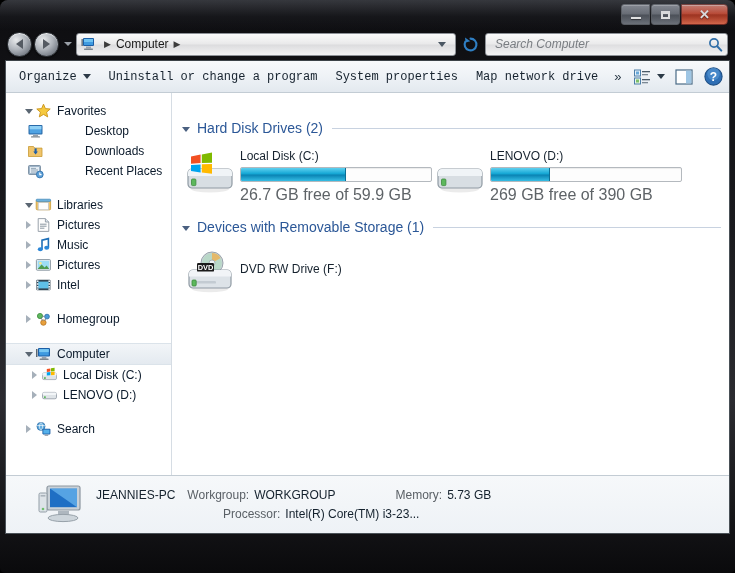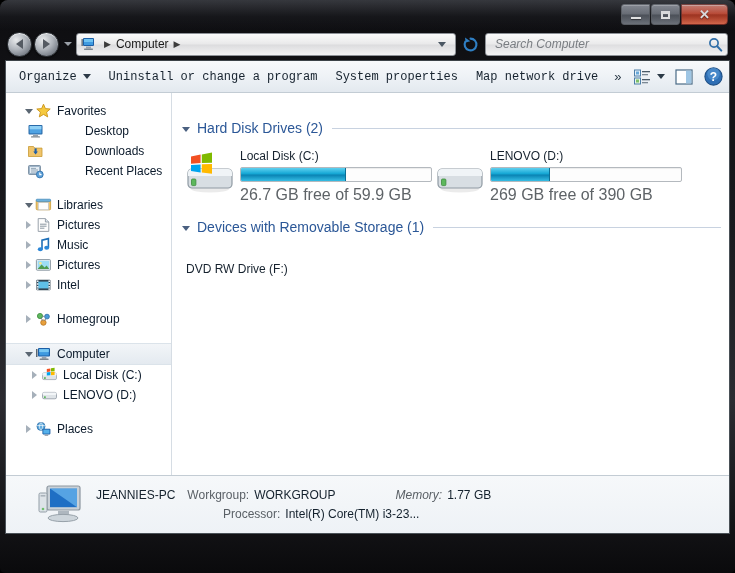--- a/index.html
+++ b/index.html
@@ -380,21 +380,21 @@
     justify-content: center;
     font-size: 12px;
     color: #16222e;
     line-height: 19px;
     flex: 1;
   }
   .det-line { display: flex; align-items: baseline; }
   .det-key { color: #5a6066; margin-right: 5px; }
   .det-val { color: #14212d; }
   .det-pc { font-weight: normal; margin-right: 12px; color: #14212d; }
-  .det-mem { margin-left: 60px; font-style: italic; }
+  .det-mem { margin-left: 60px; }
   .det-indent { padding-left: 127px; }
 </style>
 </head>
 <body>
 
 <div id="window">
 
   <div id="titlebar">
     <div id="win-controls">
       <div class="wbtn min">
@@ -701,21 +701,21 @@
             </span>
           <span class="nav-ico">
             <svg width="17" height="16" viewBox="0 0 17 16">
               <circle cx="6" cy="5.4" r="4" fill="#5aa8dd" stroke="#2f6fa8" stroke-width="0.8"></circle>
               <path d="M2.2 4.6 h7.6 M6 1.5 c2 2 2 6 0 7.8 M6 1.5 c-2 2 -2 6 0 7.8" stroke="#ffffff" stroke-width="0.7" fill="none"></path>
               <rect x="7.4" y="7.8" width="8" height="5.6" rx="0.8" fill="#1b5ea6"></rect>
               <rect x="8.3" y="8.6" width="6.2" height="4" fill="#55b0ea"></rect>
               <rect x="9.6" y="13.6" width="3.6" height="1.2" fill="#8d97a1"></rect>
             </svg>
           </span>
-          <span class="nav-label">Places</span>
+          <span class="nav-label">Search</span>
         </div>
       </div>
 
       <div id="content">
 
         <div class="group-header">
           <span class="gh-twisty"></span>
           <span class="gh-text">Hard Disk Drives (2)</span>
           <span class="gh-rule"></span>
         </div>
@@ -766,20 +766,36 @@
         </div>
 
         <div class="group-header" style="margin-top:12px">
           <span class="gh-twisty"></span>
           <span class="gh-text">Devices with Removable Storage (1)</span>
           <span class="gh-rule"></span>
         </div>
 
         <div class="tiles">
           <div class="tile">
+            <span class="tile-icon">
+              <svg width="48" height="44" viewBox="0 0 48 44">
+                <ellipse cx="24" cy="39" rx="18" ry="3.2" fill="#000" opacity="0.08"></ellipse>
+                <circle cx="26" cy="13" r="11" fill="#cfd6db" stroke="#99a3ab" stroke-width="1"></circle>
+                <circle cx="26" cy="13" r="10" fill="#b9d8c8"></circle>
+                <path d="M26 3 a10 10 0 0 1 8.6 5 L26 13 Z" fill="#e4b96a"></path>
+                <path d="M26 23 a10 10 0 0 1 -8.6 -5 L26 13 Z" fill="#9fc4e0"></path>
+                <circle cx="26" cy="13" r="3" fill="#eef2f5" stroke="#9aa4ac" stroke-width="0.8"></circle>
+                <path d="M7 20 h34 a4 4 0 0 1 4 4 v10 a4 4 0 0 1 -4 4 h-34 a4 4 0 0 1 -4 -4 v-10 a4 4 0 0 1 4 -4 z" fill="#dde3e8" stroke="#8f9aa3" stroke-width="1.2"></path>
+                <path d="M7 20 h34 a4 4 0 0 1 4 4 v2.5 h-42 v-2.5 a4 4 0 0 1 4 -4 z" fill="#f1f4f7"></path>
+                <rect x="8" y="31" width="22" height="2.6" rx="1.2" fill="#c3cbd2"></rect>
+                <rect x="6" y="30" width="4.2" height="6" rx="1" fill="#5cb85c" stroke="#3d8b3d" stroke-width="0.8"></rect>
+                <rect x="11" y="13" width="17" height="8.6" rx="1.2" fill="#1b1b1b"></rect>
+                <text x="19.5" y="20" font-size="7.4" font-family="Liberation Sans, sans-serif" font-weight="bold" fill="#ffffff" text-anchor="middle">DVD</text>
+              </svg>
+            </span>
             <div class="tile-simple-label">DVD RW Drive (F:)</div>
           </div>
         </div>
       </div>
     </div>
 
     <div id="details">
       <span id="details-icon">
         <svg width="50" height="44" viewBox="0 0 50 44">
           <rect x="11" y="3" width="33" height="24" rx="2" fill="#c9d1d8" stroke="#8d97a0" stroke-width="1.2"></rect>
@@ -791,21 +807,21 @@
           <rect x="4.6" y="12" width="4.8" height="1.6" fill="#aab3bb"></rect>
           <circle cx="7" cy="26" r="1.3" fill="#6fbf6f"></circle>
         </svg>
       </span>
       <div id="details-text">
         <div class="det-line">
           <span class="det-pc">JEANNIES-PC</span>
           <span class="det-key">Workgroup:</span>
           <span class="det-val">WORKGROUP</span>
           <span class="det-key det-mem">Memory:</span>
-          <span class="det-val">1.77 GB</span>
+          <span class="det-val">5.73 GB</span>
         </div>
         <div class="det-line det-indent">
           <span class="det-key">Processor:</span>
           <span class="det-val">Intel(R) Core(TM) i3-23...</span>
         </div>
       </div>
     </div>
   </div>
 
   <div id="glass-sheen"></div>

